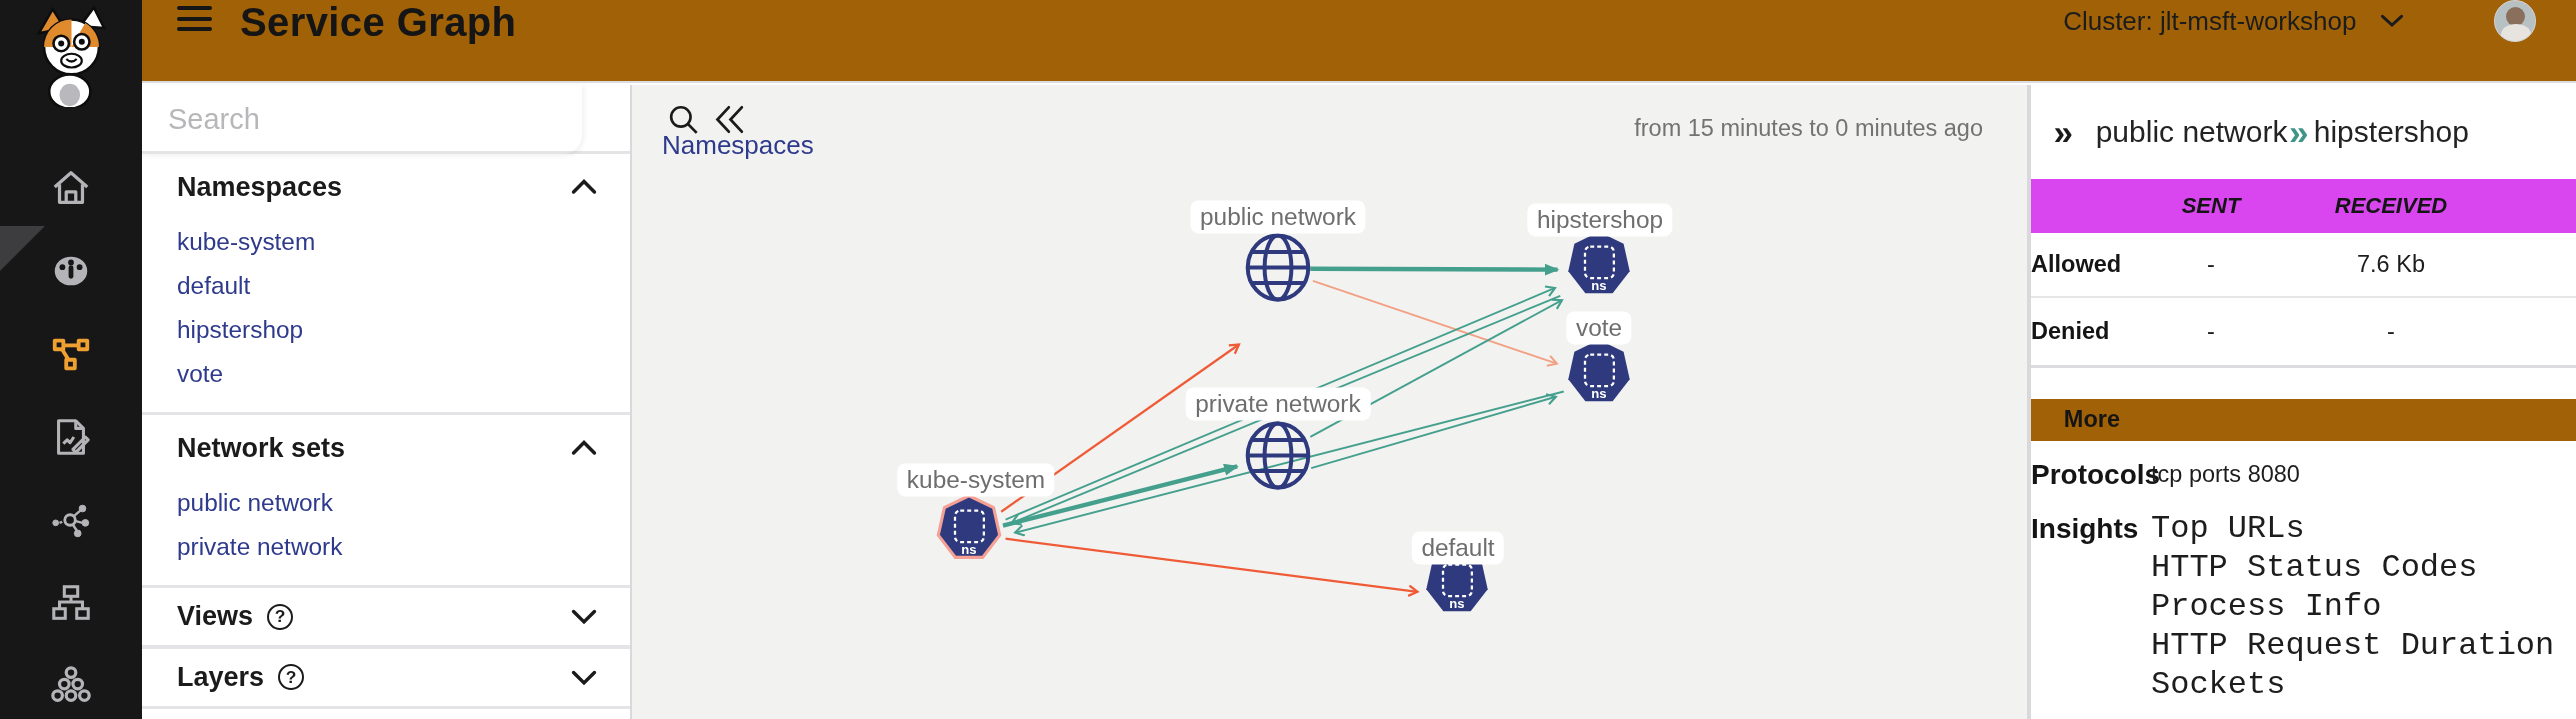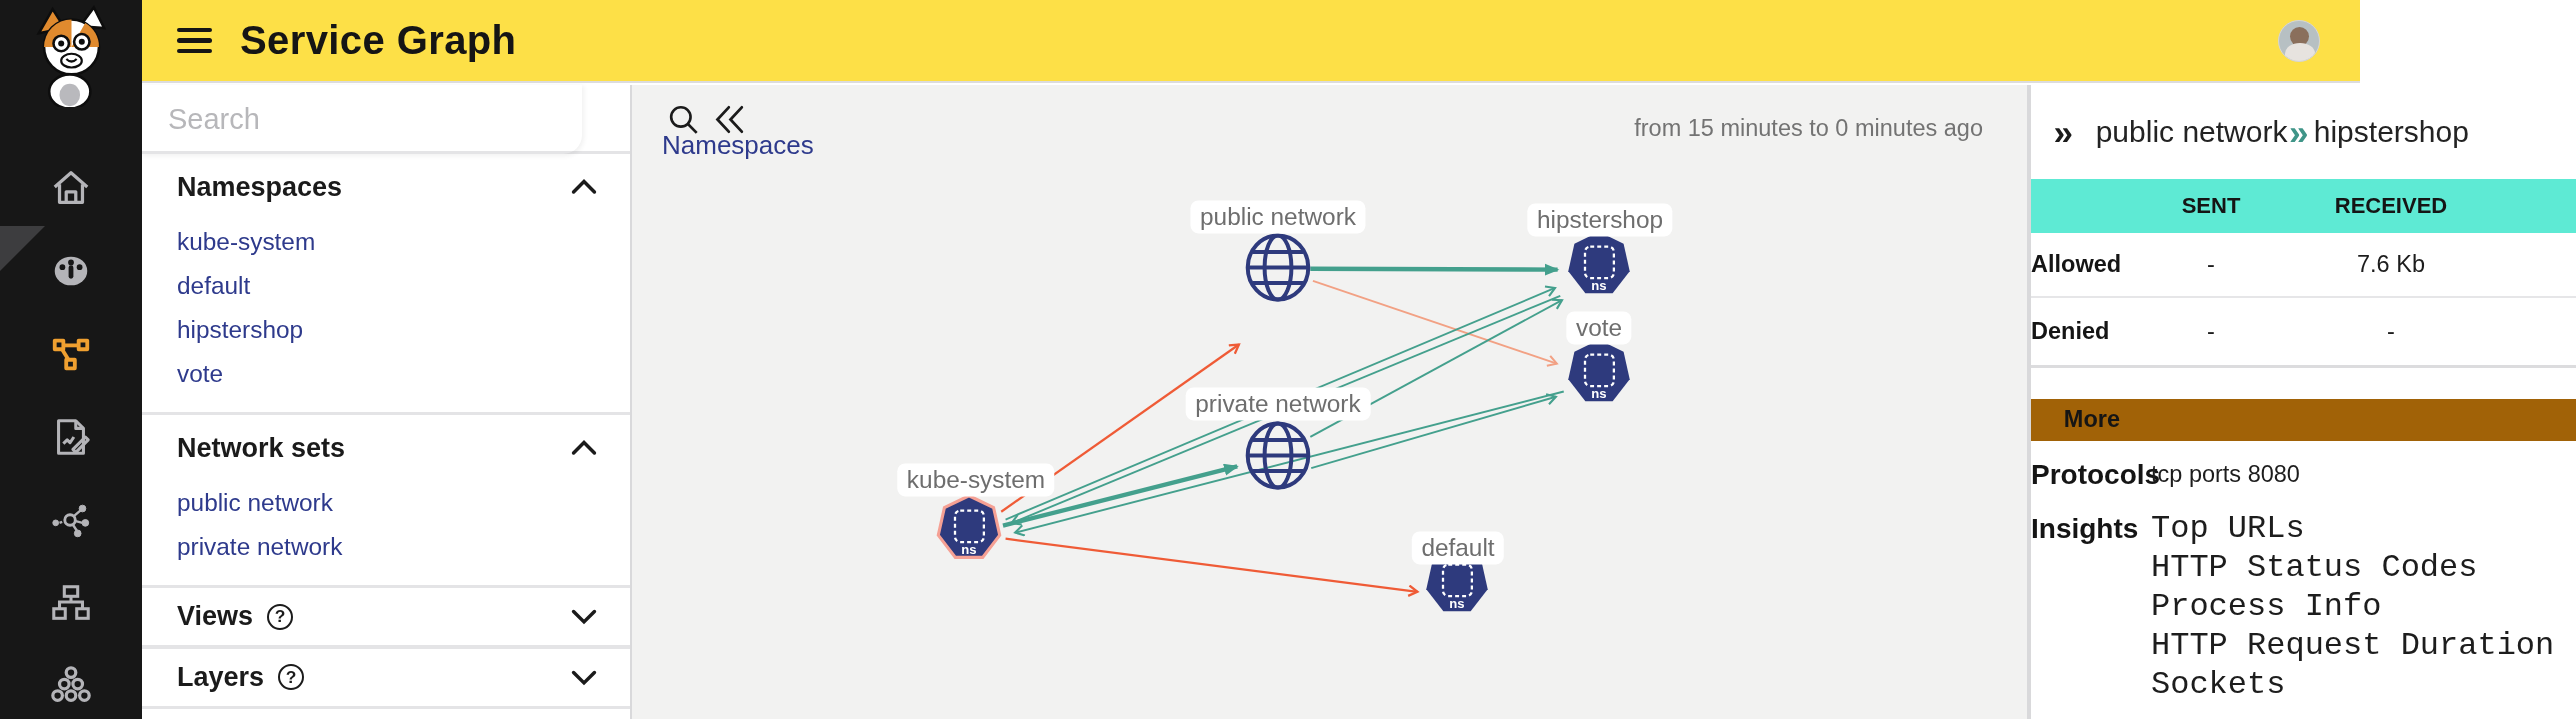--- a/index.html
+++ b/index.html
@@ -10,22 +10,22 @@
   
   .rail { position:absolute; left:0; top:0; width:142px; height:719px; background:#171717; z-index:5; }
   .rail-logo { position:absolute; left:19px; top:3.5px; width:105px; height:103px; }
   .rail-nav { position:absolute; left:0; top:146px; width:142px; }
   .rail-item { position:relative; width:142px; height:83px; display:flex; align-items:center; justify-content:center; cursor:pointer; }
   .rail-item svg { width:44px; height:44px; }
   .active-notch { position:absolute; left:0; top:226px; width:0; height:0;
     border-top:45px solid #3d3d3f; border-right:45px solid transparent; }
 
   
-  .header { position:absolute; left:142px; top:0; width:2218px; height:83px; background:#fde047;
-    border-bottom:2.6px solid #dcdcde; display:flex; align-items:center; z-index:4; }
+  .header { position:absolute; left:142px; top:0; width:2434px; height:83px; background:#a16207;
+    border-bottom:2.6px solid #dcdcde; display:flex; align-items:flex-start; z-index:4; }
   .burger { margin-left:35px; width:35px; cursor:pointer; }
   .burger div { height:4.4px; background:#151515; border-radius:2.6px; margin:6.1px 0; }
   .app-title { margin-left:28px; font-size:40px; font-weight:800; color:#151515; letter-spacing:0.4px; }
   .header-right { margin-left:auto; display:flex; align-items:center; margin-right:40px; }
   .cluster { font-size:26px; color:#1c1c1c; cursor:pointer; display:flex; align-items:center; }
   .cluster .chev { margin-left:22.6px; }
   .avatar { width:42px; height:42px; border-radius:50%; margin-left:89px; cursor:pointer;
     background:radial-gradient(circle at 50% 38%, #c9a183 0 26%, #b7c0c3 27% 100%); position:relative; overflow:hidden; border:0.9px solid #d6d6d6;}
   .avatar::before { content:""; position:absolute; left:11.3px; top:6.1px; width:19px; height:19px; border-radius:50%; background:#8a6f5c; }
   .avatar::after { content:""; position:absolute; left:6.1px; top:22.6px; width:30px; height:21px; border-radius:50% 50% 0 0; background:#e7e3df; }
@@ -59,21 +59,21 @@
   .glabel { position:absolute; transform:translate(-50%,-50%); background:#fff; color:#6e6e6e;
     font-size:24.4px; font-weight:500; padding:2.6px 9.6px; border-radius:7.8px; white-space:nowrap; z-index:3; }
 
   
   .vdivider { position:absolute; left:2027px; top:85px; width:3.5px; height:634px; background:#d9d9db; z-index:2; }
   .panel { position:absolute; left:2031px; top:85px; width:545px; height:634px; background:#fff; z-index:3; }
   .crumb { height:94px; display:flex; align-items:center; padding-left:22.6px; }
   .crumb-ico { font-size:35px; color:#1b1b1b; margin-right:22.6px; font-weight:700; }
   .crumb-ico.teal { color:#3f9588; margin:0 5.2px 0 1.7px; }
   .crumb-txt { font-size:30px; color:#232323; cursor:pointer; }
-  .tbl-head { height:54px; background:#5eead4; display:grid; grid-template-columns:94px 172px 188px 1fr; align-items:center; }
+  .tbl-head { height:54px; background:#d946ef; display:grid; grid-template-columns:94px 172px 188px 1fr; align-items:center;font-style:italic; }
   .tbl-head span { font-size:22px; font-weight:700; color:#151515; text-align:center; }
   .tbl-row { display:grid; grid-template-columns:94px 172px 188px 1fr; align-items:center; }
   .tbl-row .rl { font-size:23.5px; font-weight:700; color:#151515; text-align:left; padding-right:5.2px; }
   .tbl-row .rv { font-size:23.5px; color:#1d1d1d; text-align:center; }
   .row-allowed { height:65px; border-bottom:2.6px solid #e6e6e8; }
   .row-denied { height:70px; border-bottom:3.5px solid #dcdcde; }
   .spacer { height:30.5px; }
   .more-row { height:42px; background:#a16207; display:flex; align-items:center; }
   .more-row span { width:89px; text-align:right; font-size:23.5px; font-weight:700; color:#151515; }
   .kv { display:flex; margin-top:22.6px; }
@@ -171,20 +171,26 @@
   </div>
 
   <div class="header">
     <div class="burger">
         <div></div>
         <div></div>
         <div></div>
       </div>
     <div class="app-title">Service Graph</div>
     <div class="header-right">
+      <div class="cluster">
+        <span>Cluster: jlt-msft-workshop</span>
+        <svg class="chev" width="26" height="17.4" viewBox="0 0 30 20" fill="none" stroke="#1c1c1c" stroke-width="3.5" stroke-linecap="round">
+            <path d="M4 5 L15 15 L26 5"></path>
+          </svg>
+      </div>
       <div class="avatar"></div>
     </div>
   </div>
 
   <div class="explorer">
     <div class="search-row">
       <div class="search-card"></div>
       <input class="search-input" type="text" placeholder="Search" style="">
       <svg class="search-ico" width="37" height="37" viewBox="0 0 42 42" fill="none" stroke="#1b1b1b" stroke-width="3">
           <circle cx="18" cy="17" r="11"></circle>

